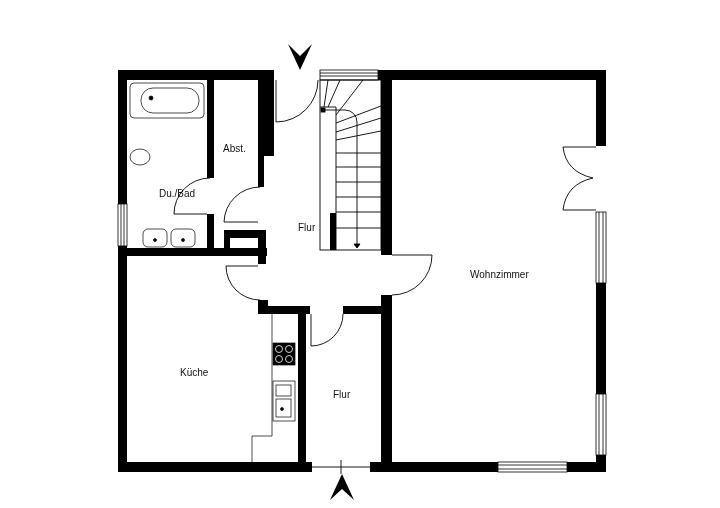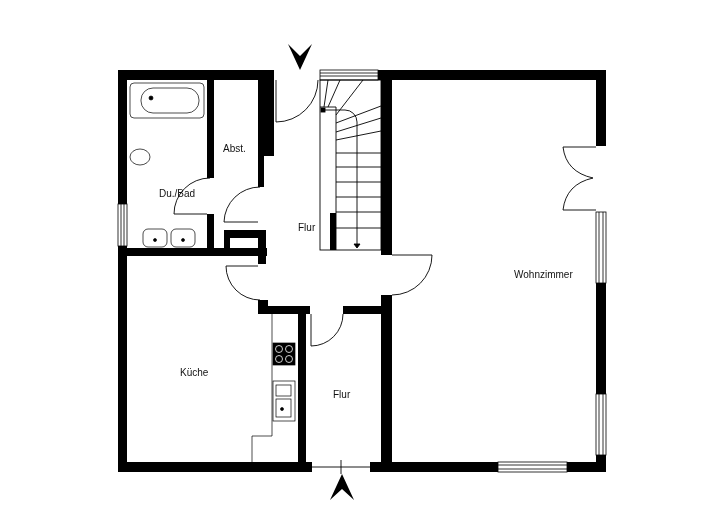--- a/index.html
+++ b/index.html
@@ -147,15 +147,15 @@
     <circle cx="282" cy="409" r="1.5" fill="#000"></circle>
   </g>
 
   <polygon points="288,44 300,56 312,44 300,70" fill="#000"></polygon>
   <polygon points="330,500 342,489 354,500 342,474" fill="#000"></polygon>
 </svg>
 
 <span class="label" style="left:159px;top:152px;margin-top:36px;">Du./Bad</span>
 <span class="label" style="left:223px;top:143px;">Abst.</span>
 <span class="label" style="left:298px;top:222px;">Flur</span>
-<span class="label" style="left:470px;top:269px;margin-left:44px;">Wohnzimmer</span>
+<span class="label" style="left:470px;top:269px;">Wohnzimmer</span>
 <span class="label" style="left:180px;top:367px;text-align:right;">Küche</span>
 <span class="label" style="left:333px;top:389px;">Flur</span>
 
 </body></html>

